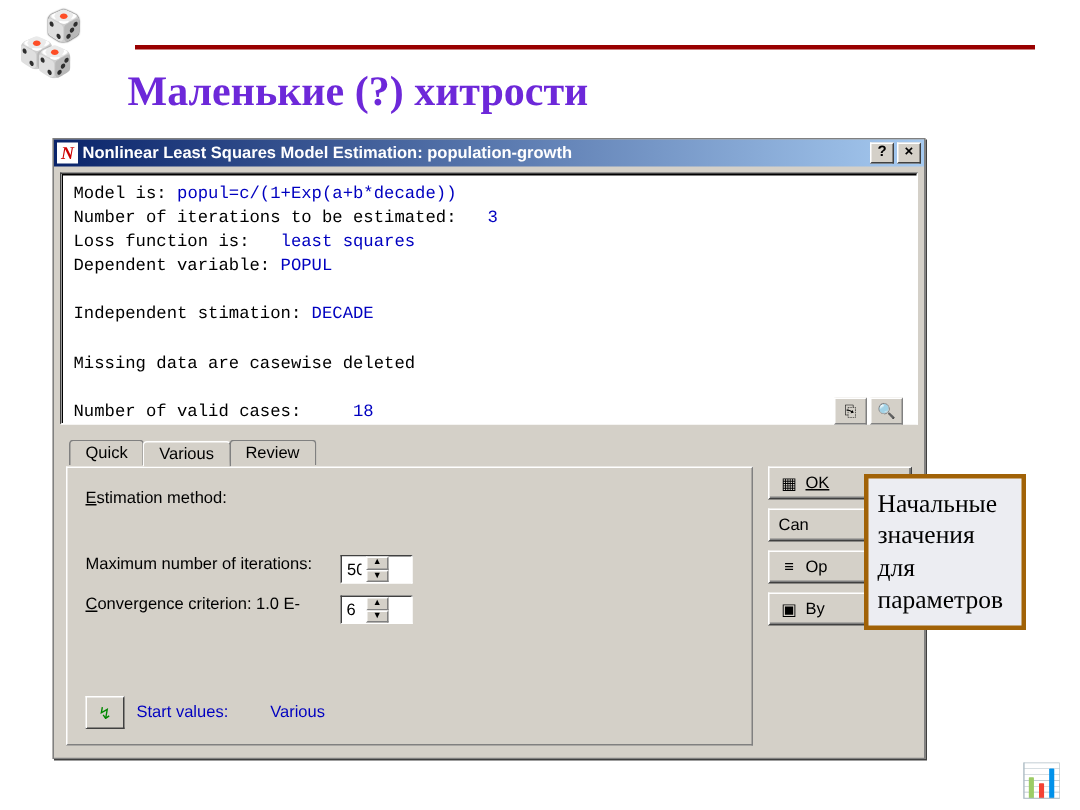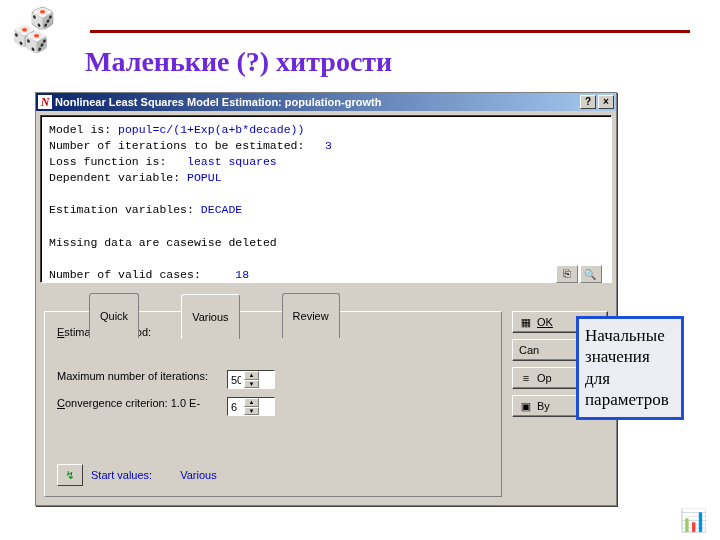--- a/index.html
+++ b/index.html
@@ -123,29 +123,28 @@
     left: 0; right: 0; bottom: 0;
     background: #d4d0c8;
   }
   .tabs {
     position:absolute;
     top:4px; left:10px;
     display:flex;
     z-index:2;
   }
   .tab {
-    padding: 16px 10px;
+    padding: 2px 10px;
     border: 1px solid #808080;
     border-bottom: none;
     background:#d4d0c8;
     border-top-left-radius:3px;border-top-right-radius:3px;
     margin-right:-1px;
     font-size:11px;
     position:relative;
-    margin-left:43px;
   }
   .tab.active {
     background:#d4d0c8;
     border-color:#fff #808080 #d4d0c8 #fff;
     top:1px;
     z-index:3;
   }
   .tab-panel {
     position:absolute;
     top:22px; left:8px;
@@ -236,21 +235,21 @@
     cursor:pointer;
   }
   .link-value { color:#0000c0; font-size:11px;}
   .callout {
     position:absolute;
     top:316px;
     left:576px;
     width:108px;
     height:104px;
     background:#ecedf2;
-    border:3px solid #1d4ed8;
+    border:3px solid #a16207;
     padding:6px 6px;
     font-family:"Times New Roman",serif;
     font-size:17px;
     line-height:1.25;
     color:#000;
   }
   .bottom-deco {
     position:absolute;
     right:12px; bottom:6px;
     font-size:22px;
@@ -273,21 +272,21 @@
     <span class="title-text">Nonlinear Least Squares Model Estimation: population-growth</span>
     <span class="sysbtn">?</span>
     <span class="sysbtn">×</span>
   </div>
 
   <div class="output-panel"><span>Model is: </span><span class="blue">popul=c/(1+Exp(a+b*decade))</span>
 <span>Number of iterations to be estimated:   </span><span class="blue">3</span>
 <span>Loss function is:   </span><span class="blue">least squares</span>
 <span>Dependent variable: </span><span class="blue">POPUL</span>
 
-<span>Estimation variables: </span><span class="blue">DECADE</span>
+<span>Independent stimation: </span><span class="blue">DECADE</span>
 
 <span>Missing data are casewise deleted</span>
 
 <span>Number of valid cases:     </span><span class="blue">18</span></div>
 
   <div class="panel-toolbar">
     <div class="tbbtn">
         <span>⎘</span>
       </div>
     <div class="tbbtn">

